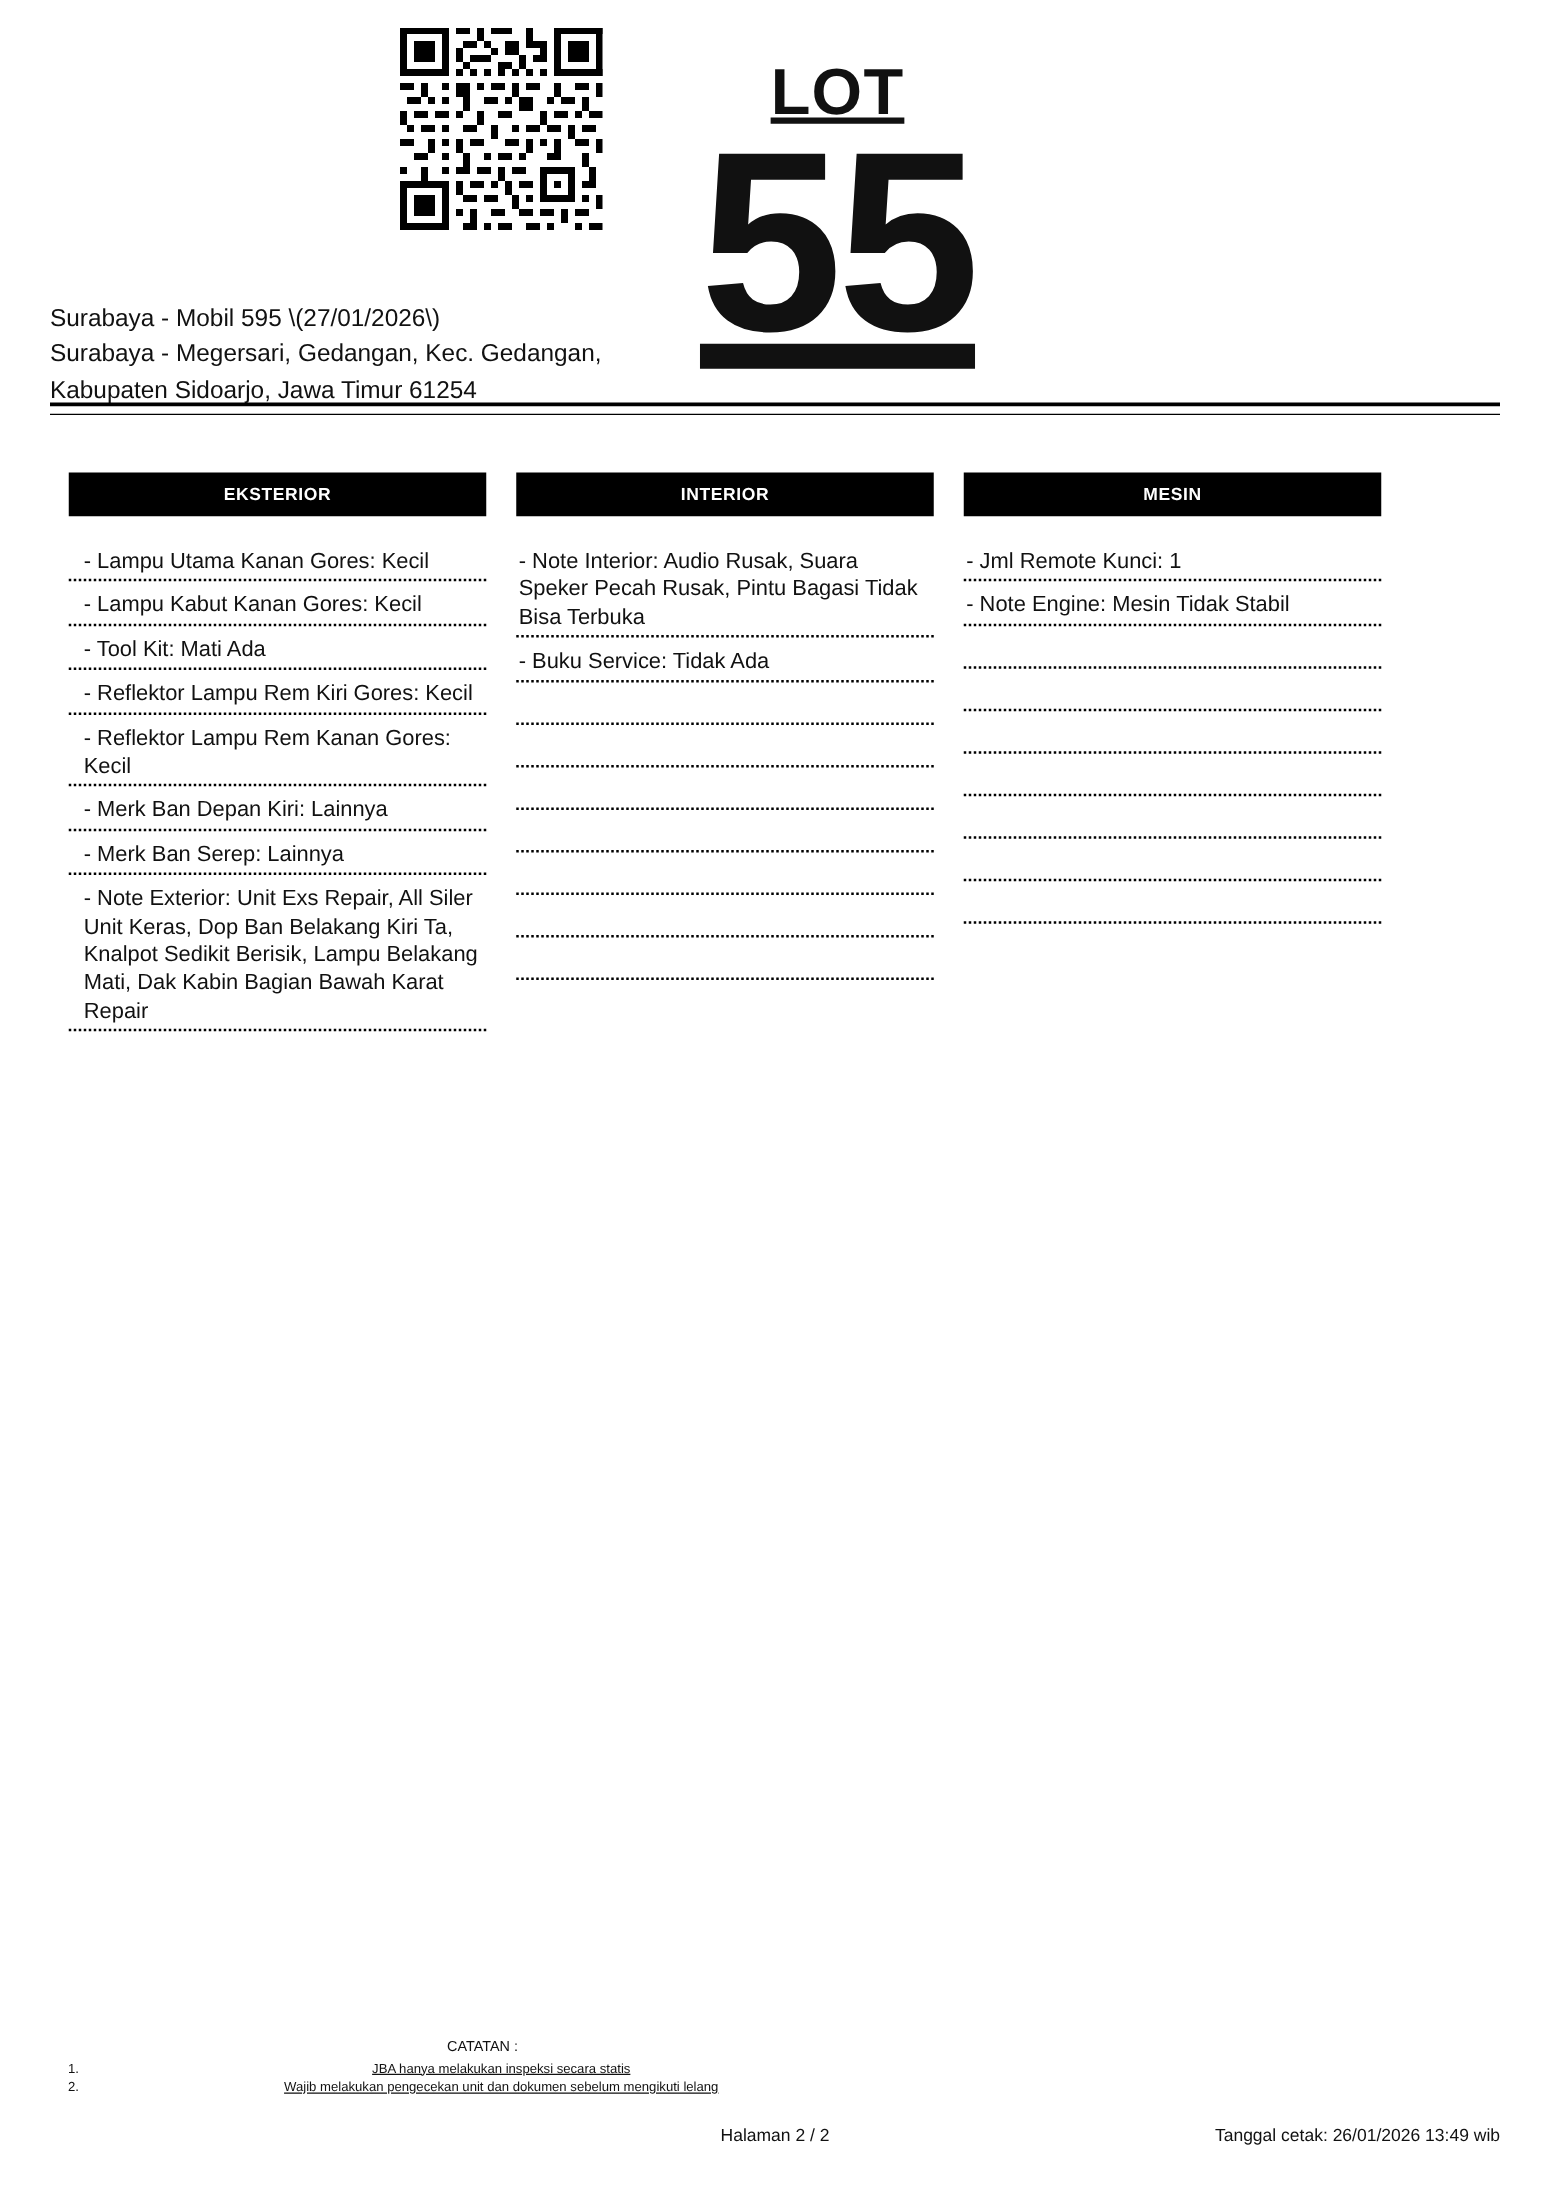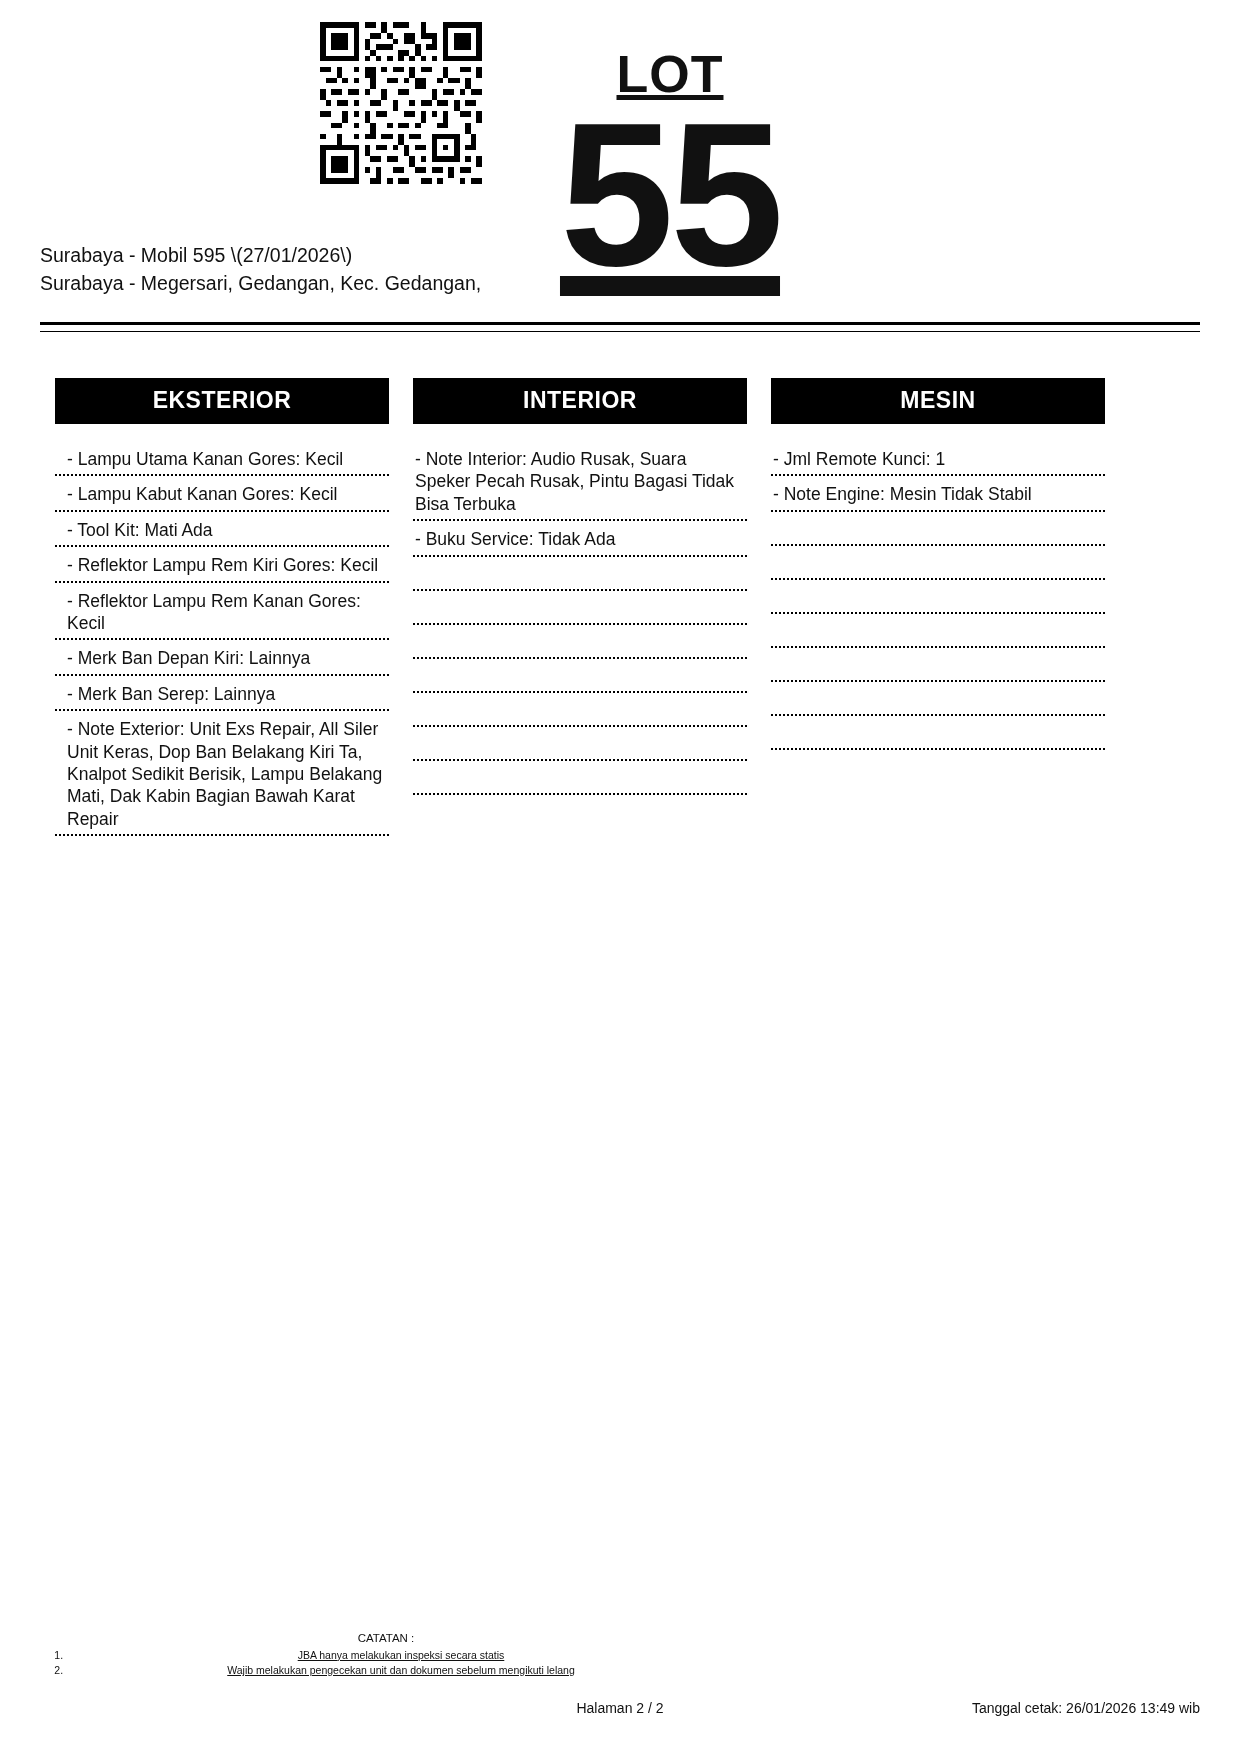--- a/index.html
+++ b/index.html
@@ -98,21 +98,21 @@
     top: 378px;
     width: 1130px;
     display: flex;
     gap: 24px;
   }
   .col { width: 334px; }
   .col-head {
     background: #000;
     color: #fff;
     text-align: center;
-    font-size: 23px;
+    font-size: 14px;
     font-weight: bold;
     letter-spacing: 0.5px;
     padding: 9px 0 10px 0;
   }
   .col-body { margin-top: 24px; }
 
   .item {
     font-size: 17.5px;
     line-height: 1.28;
     padding: 0 2px 4px 2px;
@@ -327,20 +327,21 @@
     </div>
 
     <div class="lot-block">
       <div class="lot-word">LOT</div>
       <div class="lot-number">55</div>
     </div>
 
     <div class="addr">
       <div>Surabaya - Mobil 595 \(27/01/2026\)</div>
       <div>Surabaya - Megersari, Gedangan, Kec. Gedangan,</div>
+      <div>Kabupaten Sidoarjo, Jawa Timur 61254</div>
     </div>
   </div>
 
   <div class="rule-thick" style="top:322px;"></div>
   <div class="rule-thin" style="top:331px;"></div>
 
   <div class="columns">
 
     <div class="col">
       <div class="col-head">EKSTERIOR</div>

